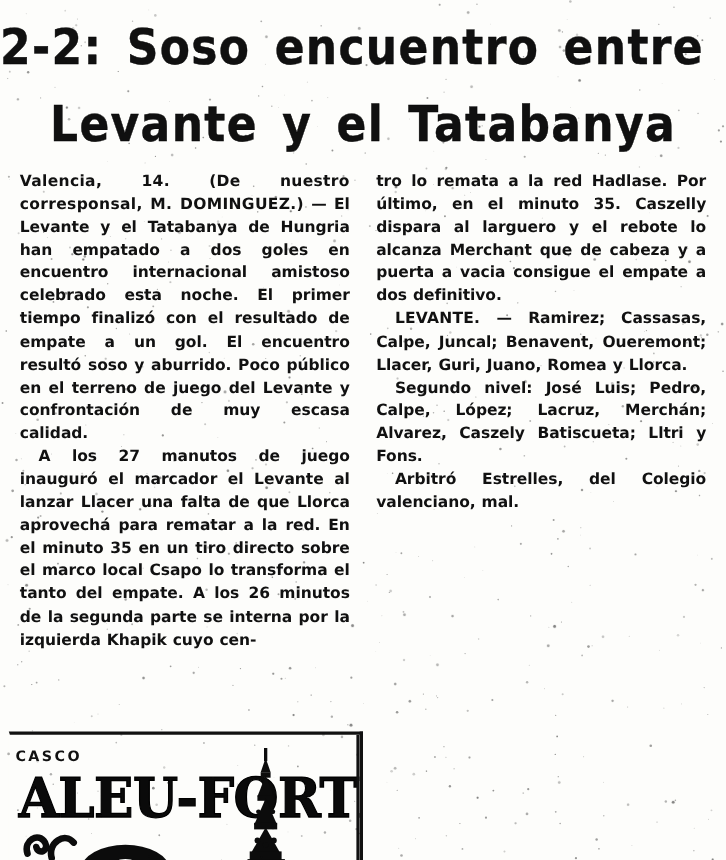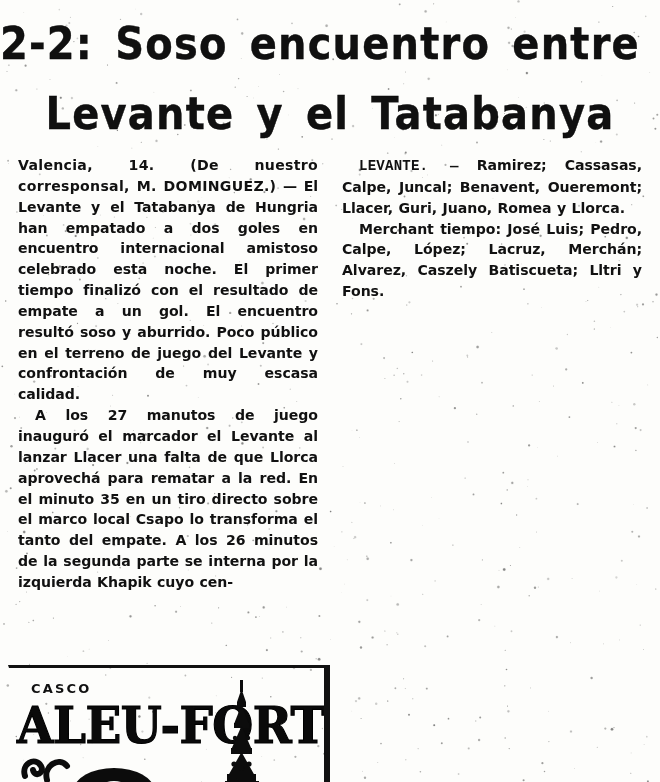--- a/index.html
+++ b/index.html
@@ -85,39 +85,39 @@
     text-align-last: left;
     word-spacing: 0.6px;
     letter-spacing: -0.05px;
     color: #111;
     font-weight: 600;
     transform: scaleY(1.0);
   }
   .para.indent { text-indent: 17px; }
   .para.lineup { text-indent: 17px; }
   .bold { font-weight: 800; letter-spacing: .3px; }
-  .caps { font-weight: 800; letter-spacing: .2px; font-family: Liberation Mono, monospace; }
+  .caps { font-weight: 800; letter-spacing: .2px; }
 
   
   .ad-box {
     position: absolute;
     left: 8px;
     top: 665px;
     width: 318px;
     height: 117px;
     border-top: 3px solid #111;
     border-right: 3px solid #111;
     border-left: 1px solid rgba(0,0,0,0);
     background: #fdfdfb;
     overflow: hidden;
     z-index: 12;
   }
   .ad-casco {
     position: absolute;
-    left: 22px;
+    left: 5px;
     top: 13px;
     font-family: "DejaVu Sans", sans-serif;
     font-weight: 800;
     font-size: 13px;
     letter-spacing: 2.2px;
     color: #111;
   }
   .ad-title {
     position: absolute;
     left: 8px;
@@ -178,26 +178,28 @@
   </div>
 
   <div class="cols">
 
     <div class="col col-left">
       <p class="para"><span class="bold">Valencia, 14. (De nuestro corresponsal, M. DOMINGUEZ.)</span> <span>— El Levante y el Tatabanya de Hungria han empatado a dos goles en encuentro internacional amistoso celebrado esta noche. El primer tiempo finalizó con el resultado de empate a un gol. El encuentro resultó soso y aburrido. Poco público en el terreno de juego del Levante y confrontación de muy escasa calidad.</span></p>
       <p class="para indent">A los 27 manutos de juego inauguró el marcador el Levante al lanzar Llacer una falta de que Llorca aprovechá para rematar a la red. En el minuto 35 en un tiro directo sobre el marco local Csapo lo transforma el tanto del empate. A los 26 minutos de la segunda parte se interna por la izquierda Khapik cuyo cen-</p>
     </div>
 
     <div class="col col-right">
+      <p class="para">tro lo remata a la red Hadlase. Por último, en el minuto 35. Caszelly dispara al larguero y el rebote lo alcanza Merchant que de cabeza y a puerta a vacia consigue el empate a dos definitivo.</p>
 
       <p class="para lineup"><span class="caps">LEVANTE. —</span><span> Ramirez; Cassasas, Calpe, Juncal; Benavent, Oueremont; Llacer, Guri, Juano, Romea y Llorca.</span></p>
 
-      <p class="para lineup"><span>Merchant tiempo:</span><span> José Luis; Pedro, Calpe, López; Lacruz, Merchán; Alvarez, Caszely Batiscueta; Lltri y Fons.</span></p>
-
-
+      <p class="para lineup"><span>Segundo nivel:</span><span> José Luis; Pedro, Calpe, López; Lacruz, Merchán; Alvarez, Caszely Batiscueta; Lltri y Fons.</span></p>
+
+
+      <p class="para lineup">Arbitró Estrelles, del Colegio valenciano, mal.</p>
     </div>
   </div>
 
   <div class="ad-box">
     <div class="ad-casco">CASCO</div>
     <div class="ad-title">ALEU-FORTE</div>
 
     <svg class="ad-figure" viewBox="0 0 36 105">
       <g fill="#0c0c0c">
         <rect x="16" y="0" width="3" height="12"></rect>

